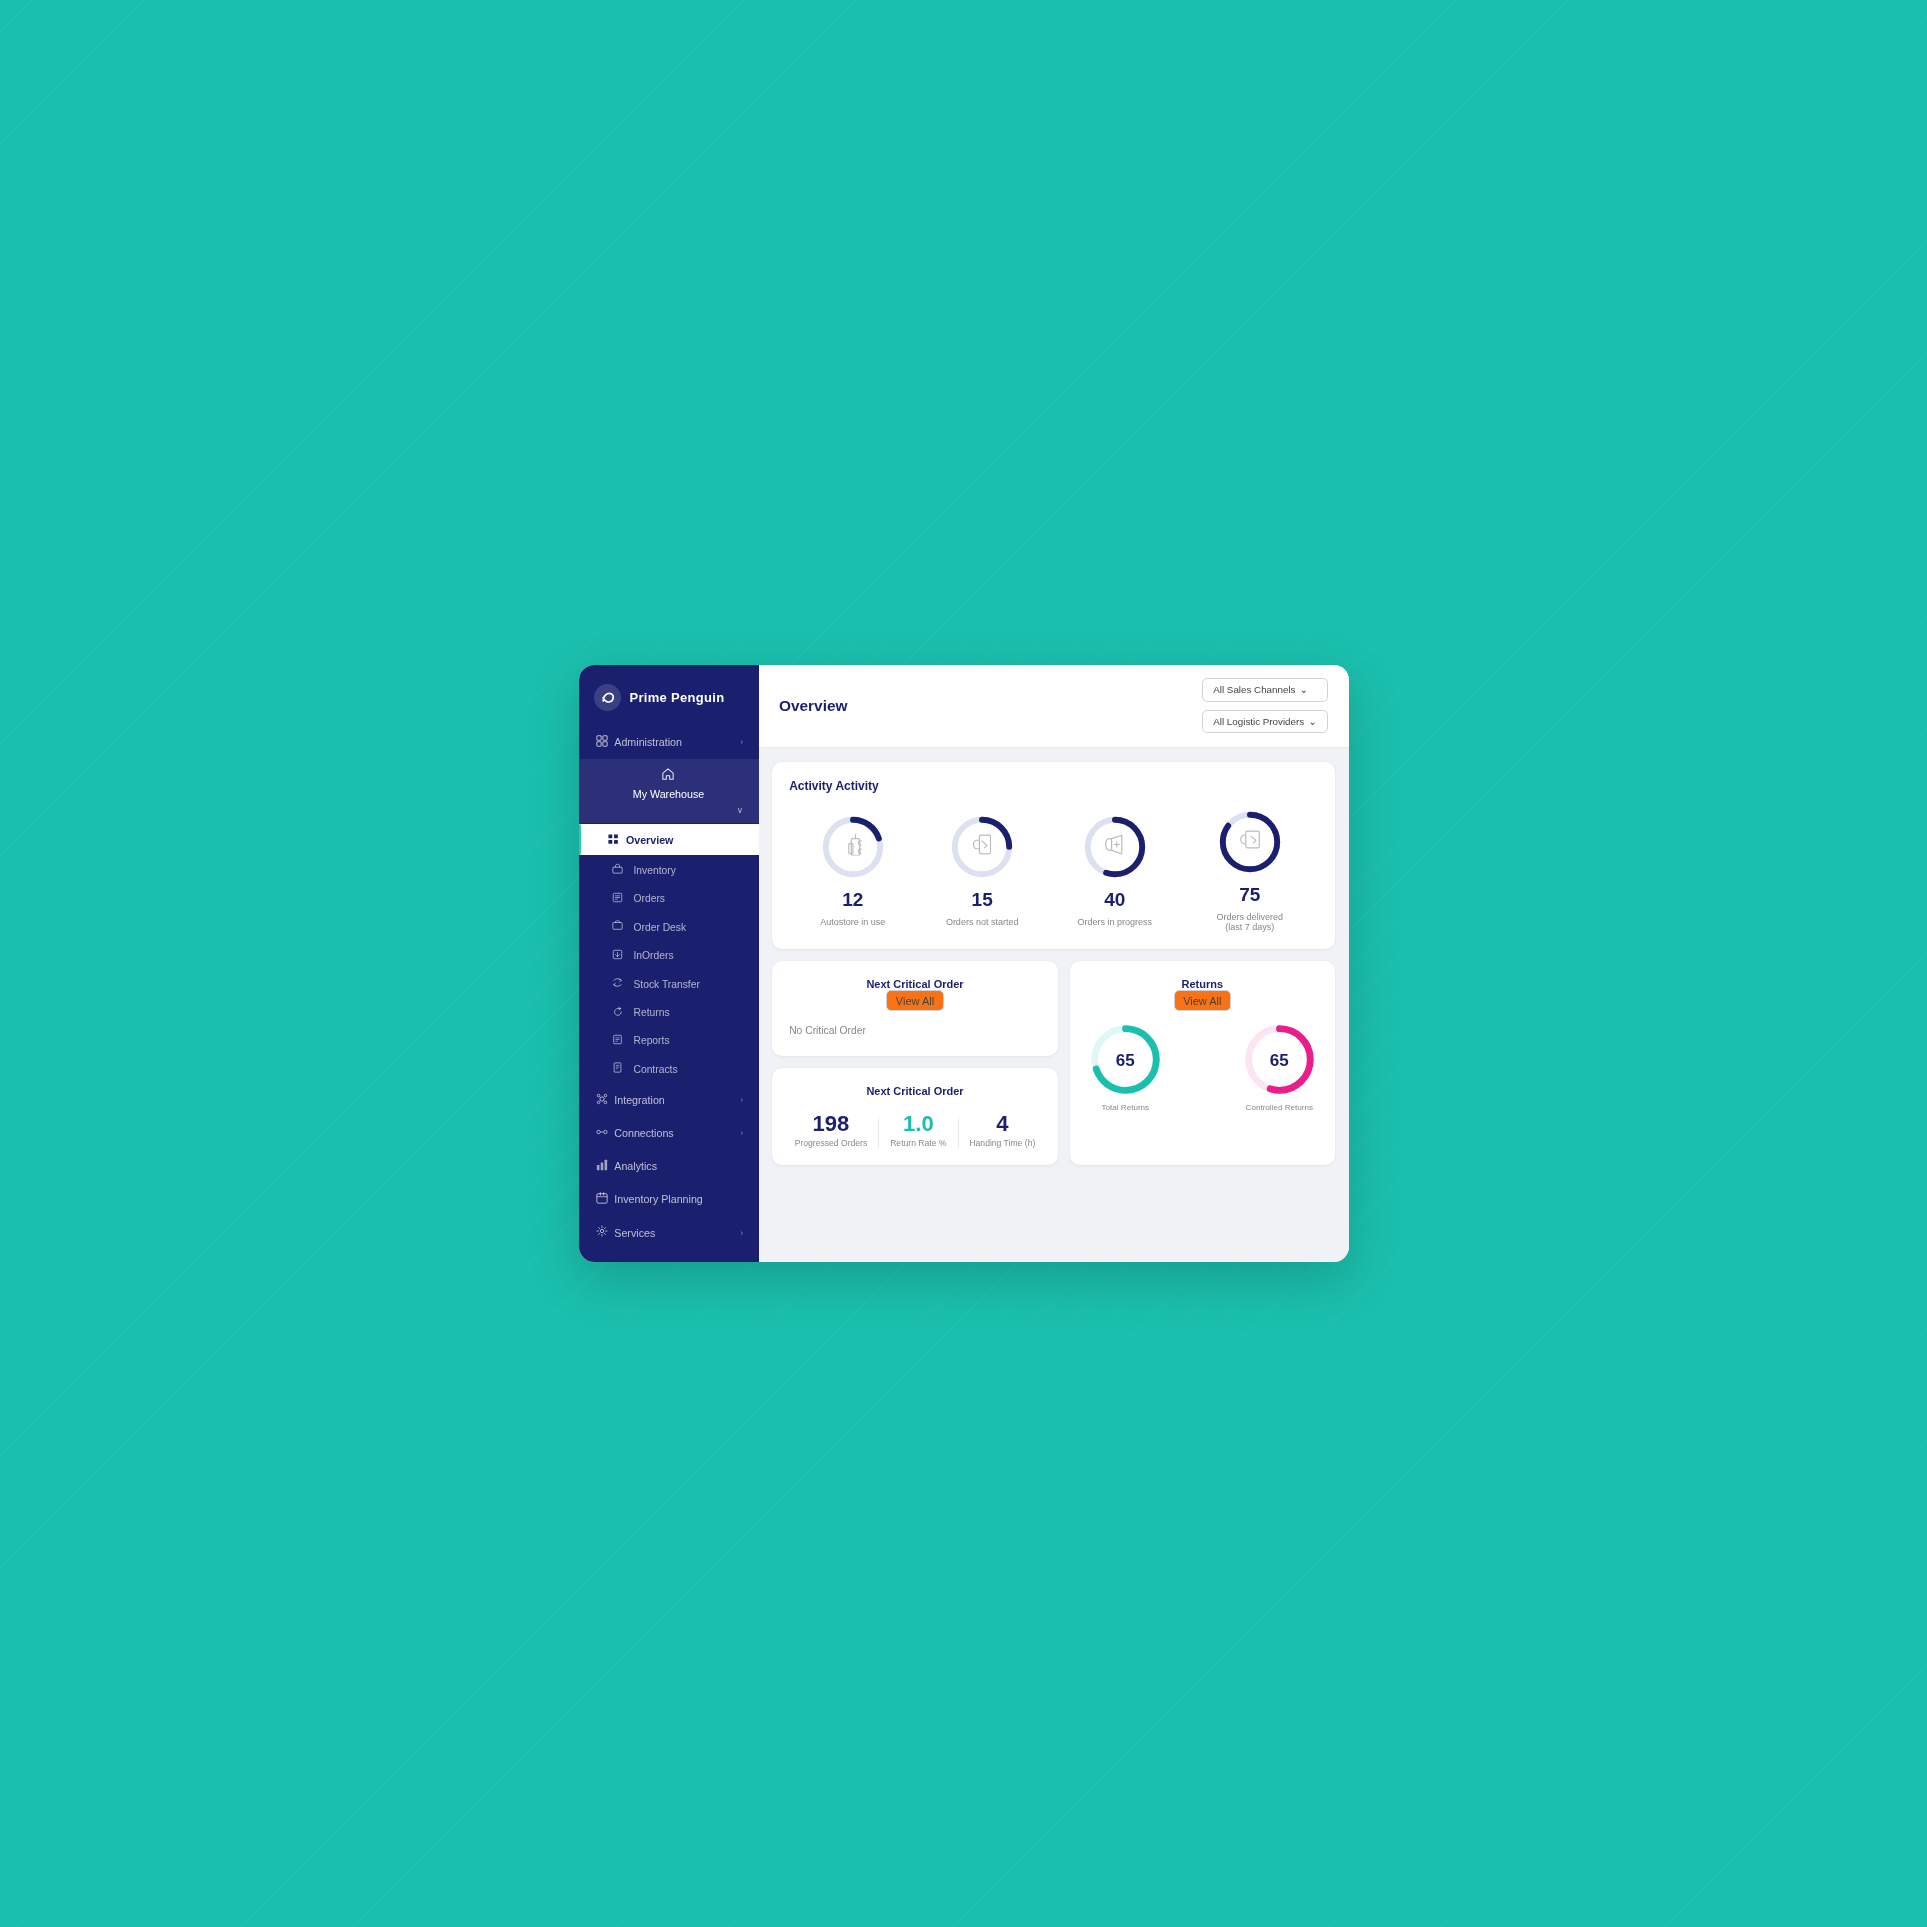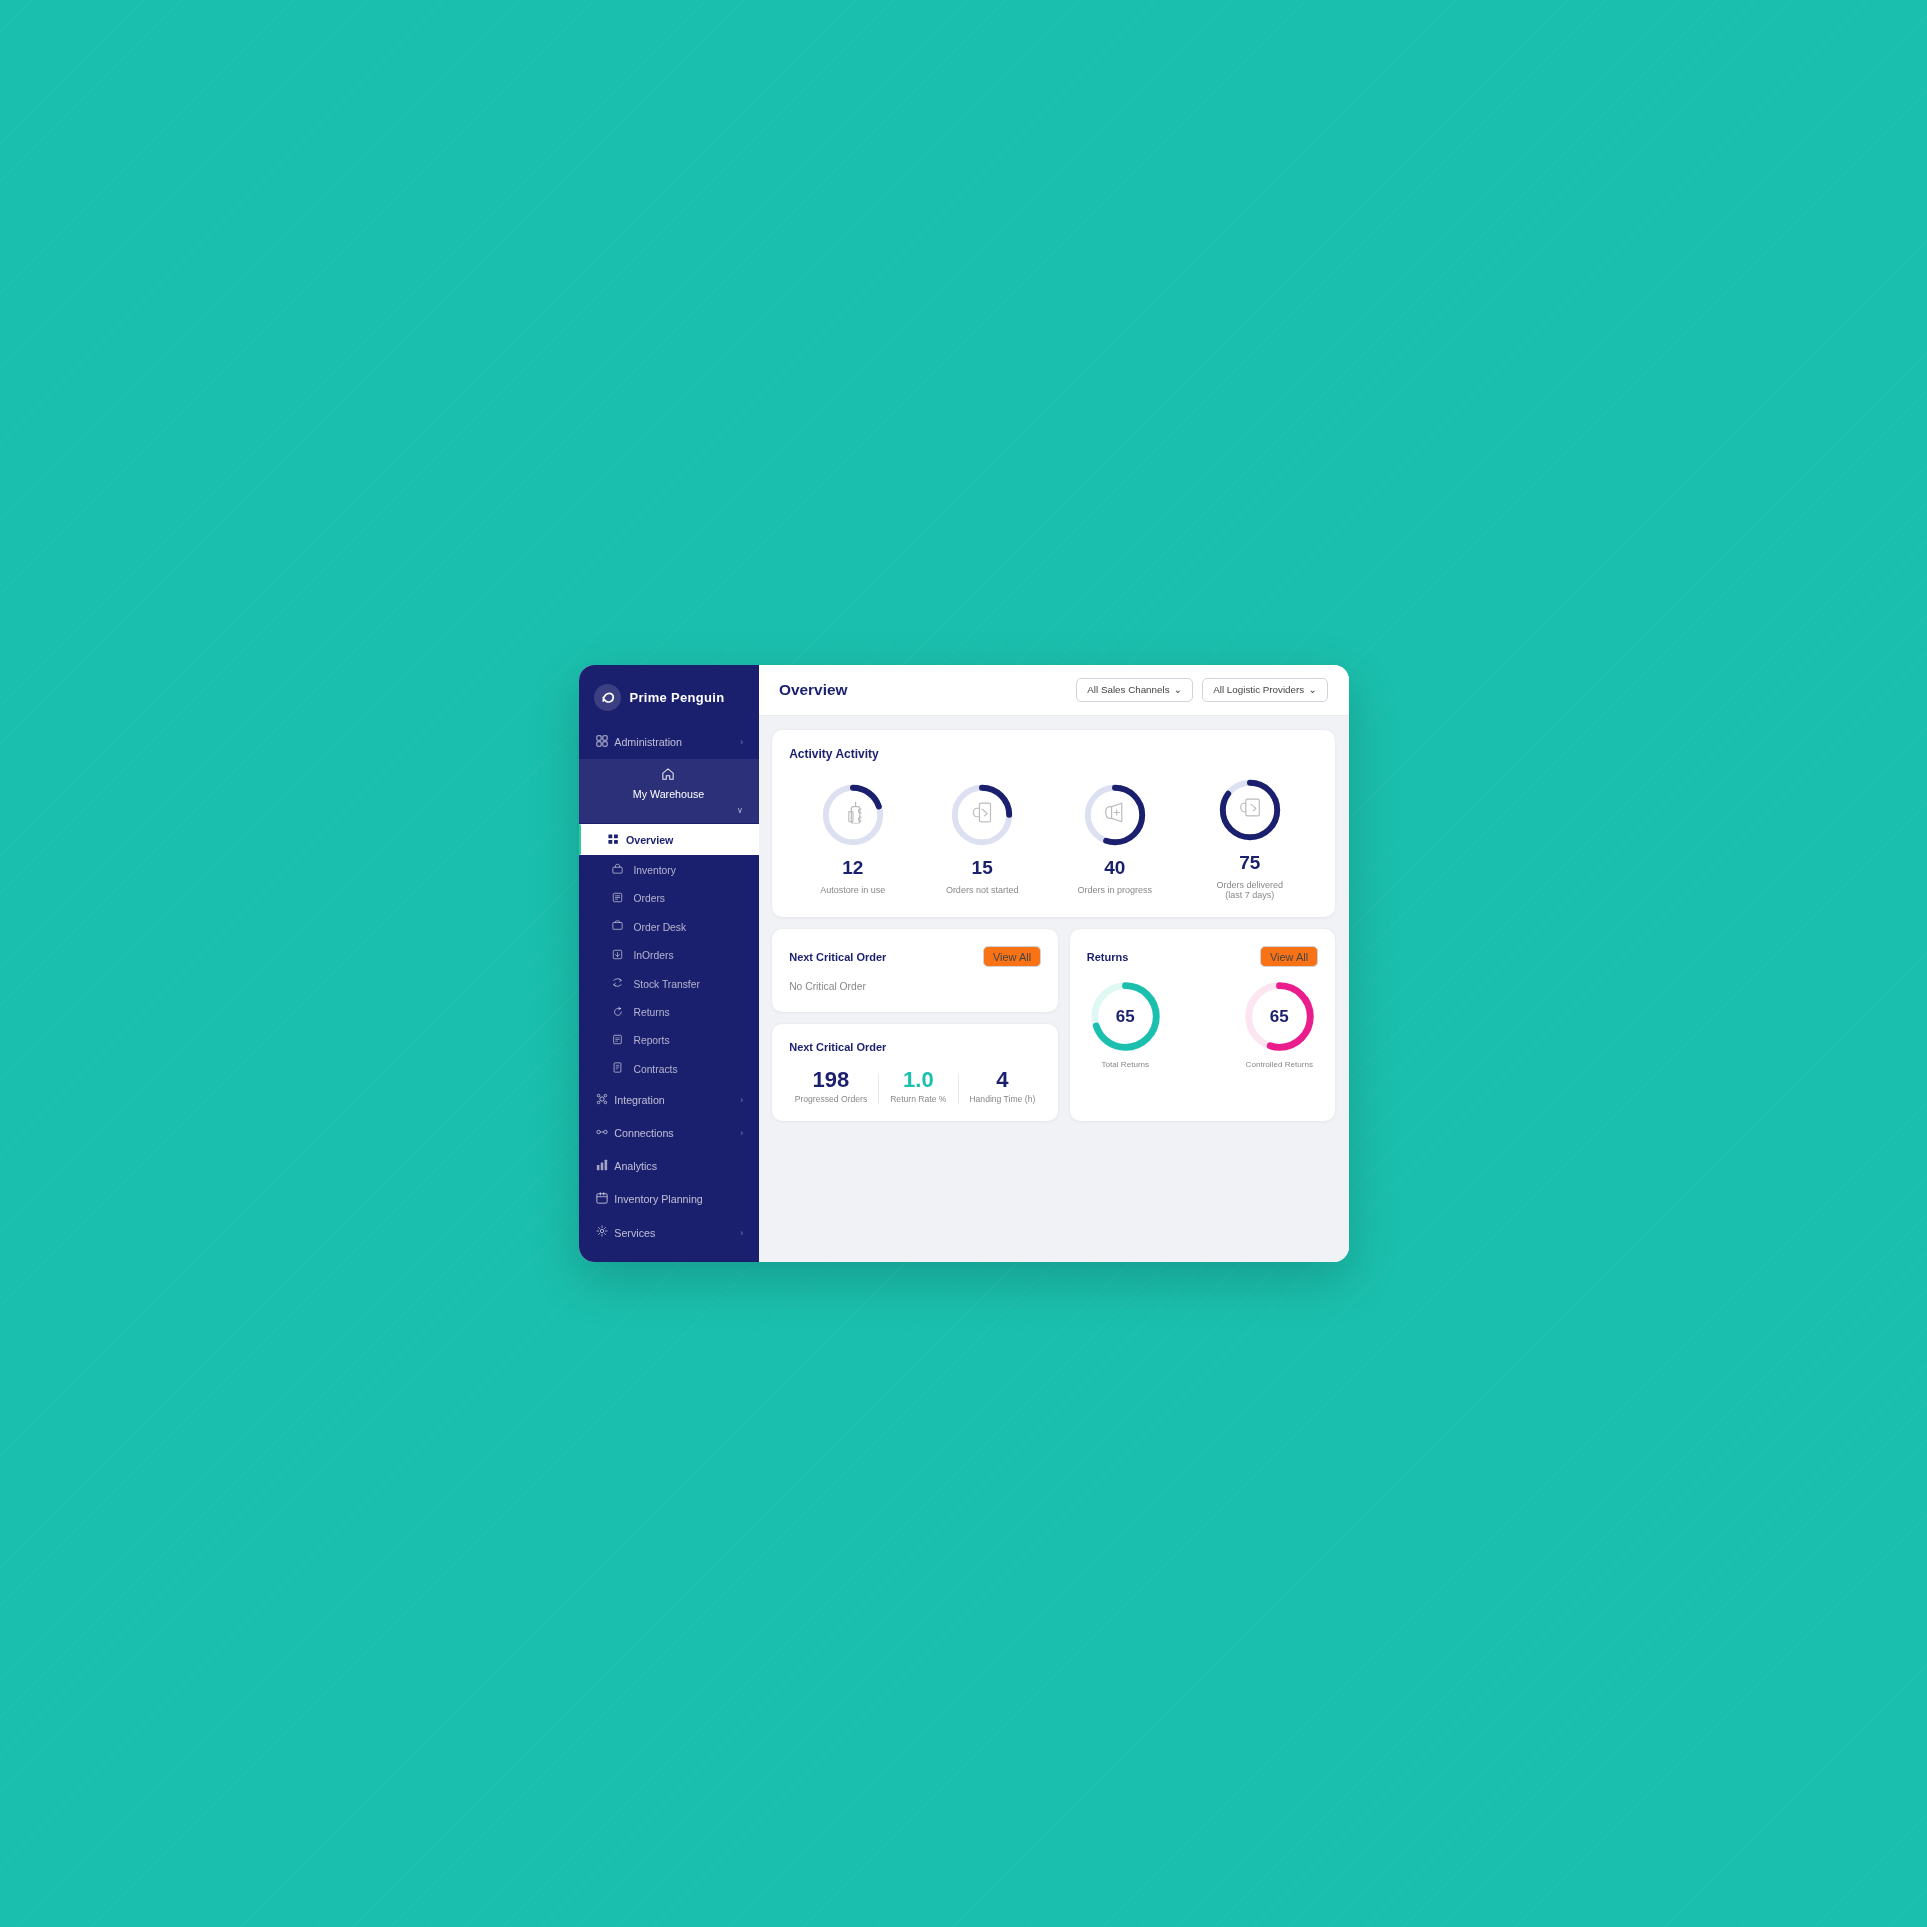--- a/index.html
+++ b/index.html
@@ -131,20 +131,21 @@
       border-bottom: 0.9px solid #e8eaed;
     }
     .page-title {
       font-size: 15.4px;
       font-weight: 700;
       color: #1a1f6e;
     }
     .top-bar-filters {
       display: flex;
       gap: 8.6px;
+      flex-direction: column;
     }
     .filter-btn {
       background: #fff;
       border: 0.9px solid #d0d3da;
       border-radius: 5.1px;
       padding: 5.1px 10.3px;
       font-size: 9.8px;
       color: #444;
       cursor: pointer;
       display: flex;
@@ -224,20 +225,21 @@
       gap: 12px;
     }
     .bottom-right {
       width: 265px;
     }
     .section-header {
       display: flex;
       align-items: center;
       justify-content: space-between;
       margin-bottom: 10.3px;
+      flex-direction: column;
     }
     .section-title {
       font-size: 11px;
       font-weight: 700;
       color: #1a1f6e;
     }
     .view-all-btn {
       background: #f97316;
       border: 0.9px solid #d0d3da;
       border-radius: 5.1px;

